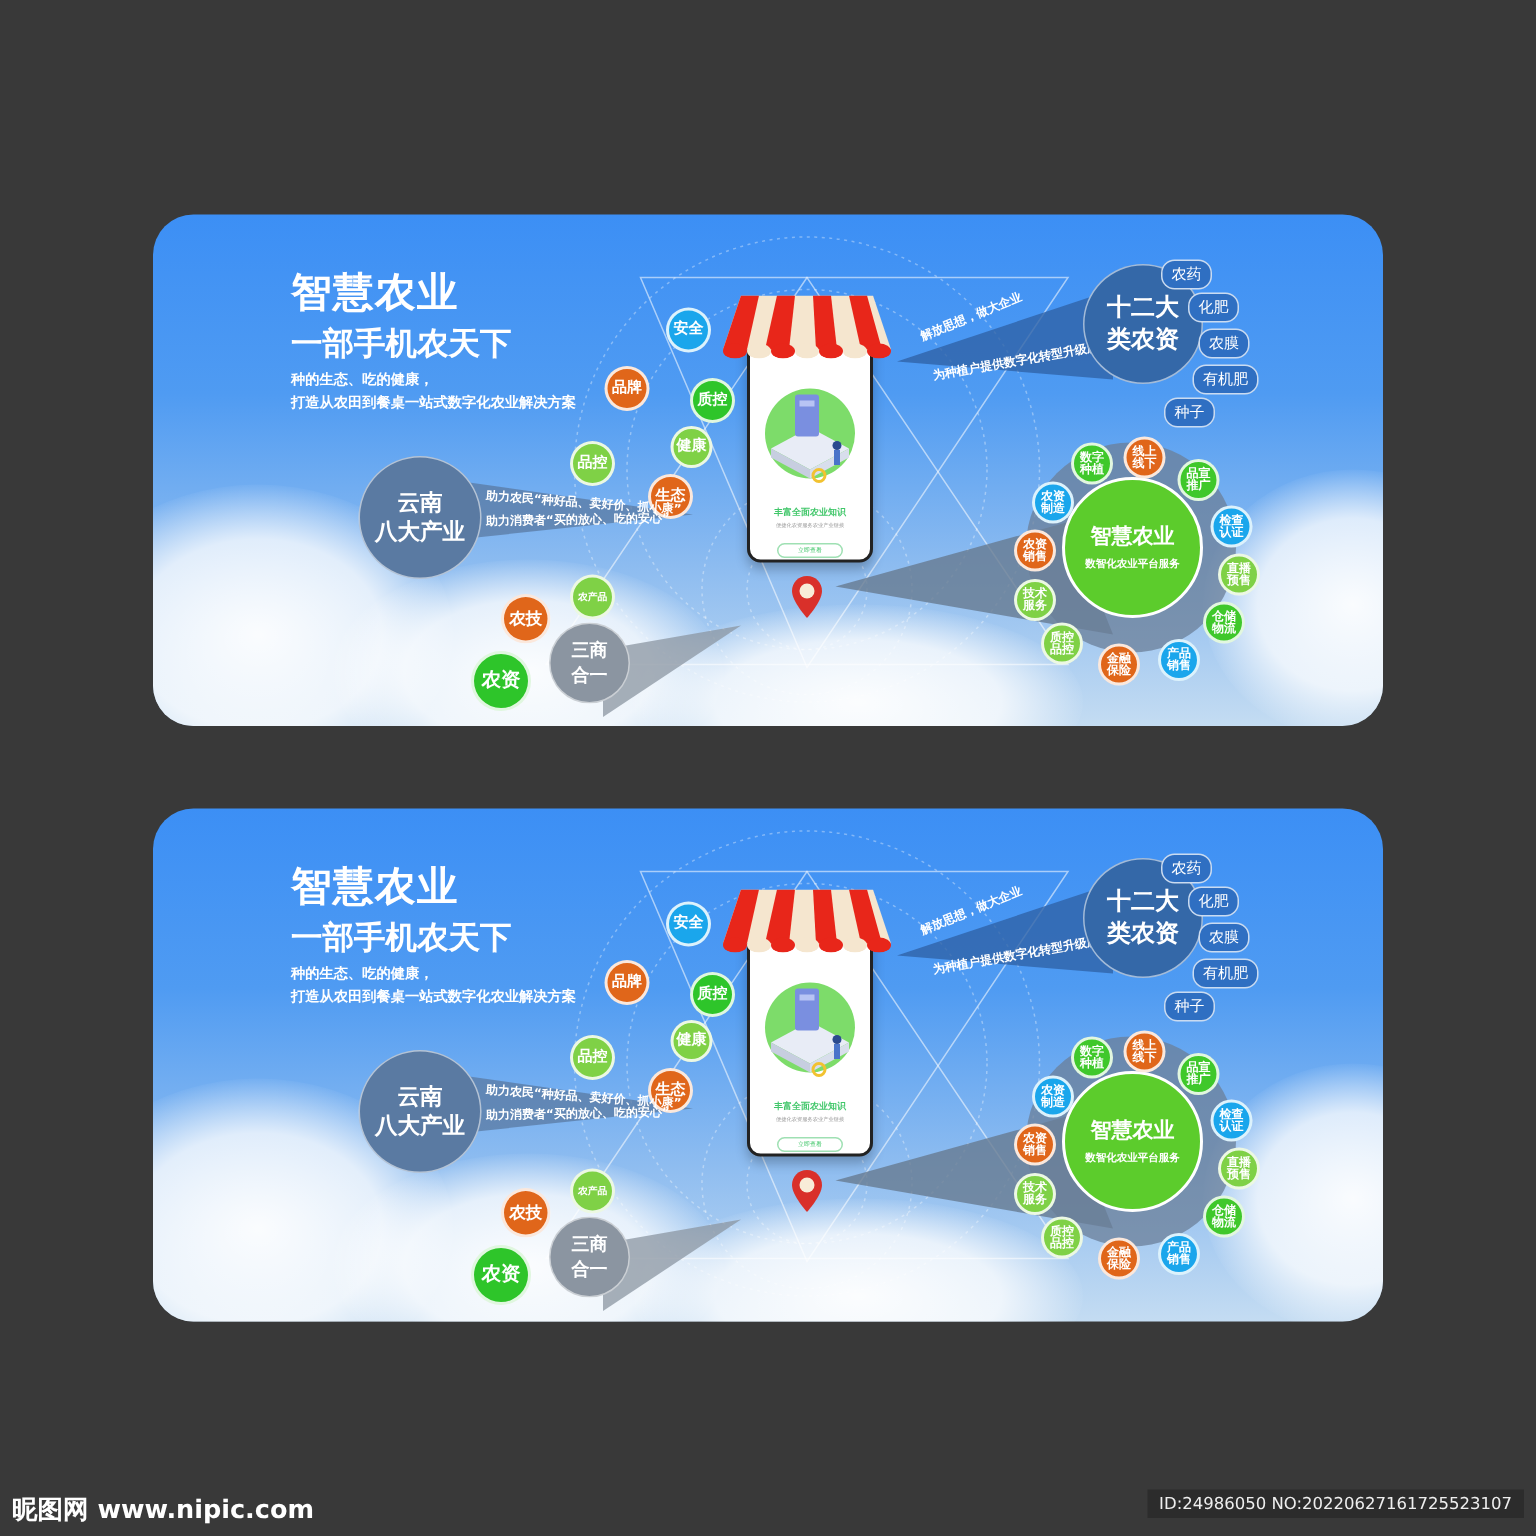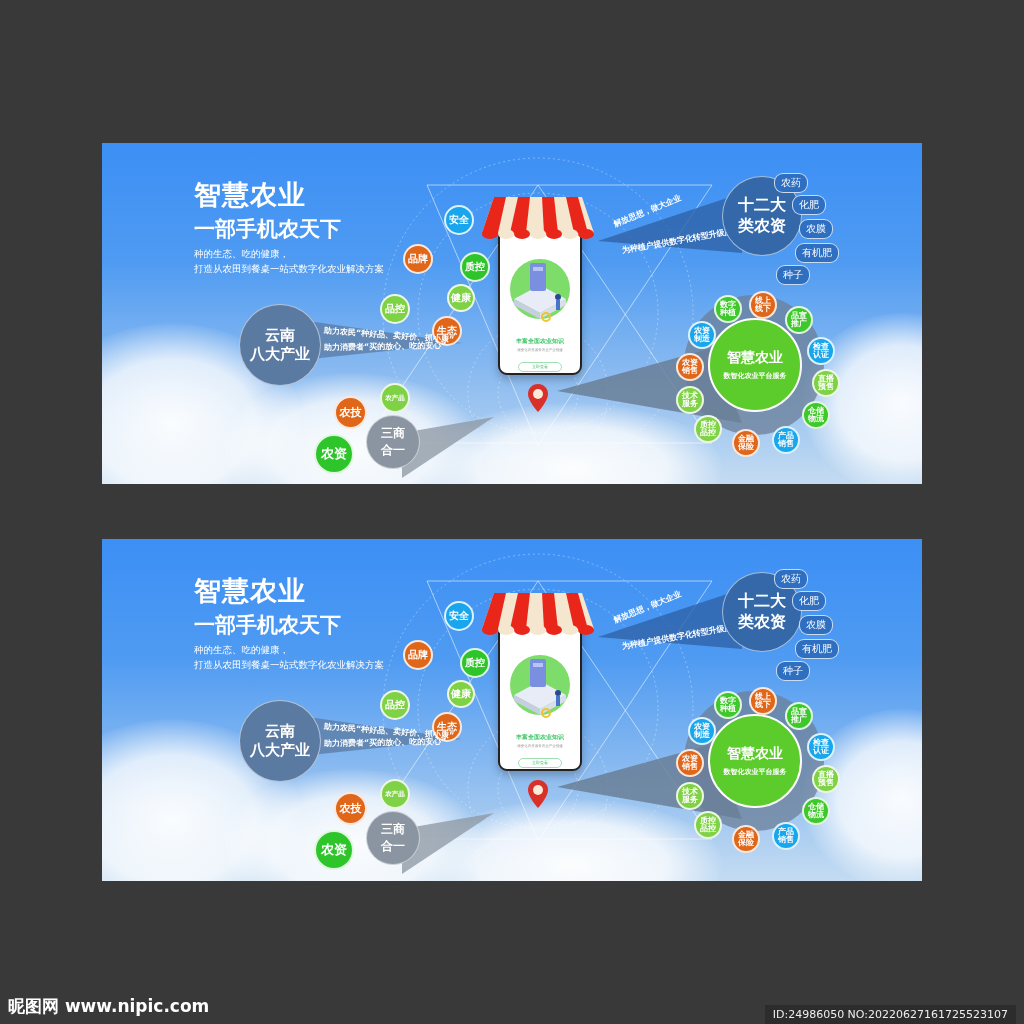--- a/index.html
+++ b/index.html
@@ -1,37 +1,37 @@
 <!DOCTYPE html>
 <html><head>
 <meta charset="utf-8">
 <style>
   html,body{margin:0;padding:0;}
   body{width:1024px;height:1024px;background:#393939;position:relative;overflow:hidden;font-family:"DejaVu Sans","Liberation Sans",sans-serif;}
   .panel{position:absolute;left:102px;width:820px;height:342px;overflow:hidden;
-    background:linear-gradient(180deg,#3c8ff5 0%,#4f9bf2 35%,#8fbdf0 70%,#c4dcf2 100%);}
+    background:linear-gradient(180deg,#3c8ff5 0%,#4f9bf2 35%,#8fbdf0 70%,#c4dcf2 100%);border-radius:27px;}
   .panel.p1{top:143px;height:341px;}
   .panel.p2{top:539px;}
   .cloud{position:absolute;border-radius:50%;background:radial-gradient(ellipse at center,rgba(255,255,255,.95) 0%,rgba(255,255,255,.75) 45%,rgba(255,255,255,0) 72%);}
   .lines{position:absolute;left:0;top:0;width:820px;height:342px;}
   .title{position:absolute;left:92px;top:34px;color:#fff;font-weight:bold;font-size:27px;letter-spacing:1px;white-space:nowrap;}
   .subtitle{position:absolute;left:92px;top:72px;color:#fff;font-weight:bold;font-size:21px;white-space:nowrap;}
-  .desc{position:absolute;left:92px;top:103px;color:#fff;font-weight:normal;font-size:9.5px;line-height:15px;white-space:nowrap;}
+  .desc{position:absolute;left:92px;top:103px;color:#fff;font-weight:bold;font-size:9.5px;line-height:15px;white-space:nowrap;}
   .dot{position:absolute;border-radius:50%;color:#fff;font-weight:bold;display:flex;align-items:center;justify-content:center;text-align:center;border:2px solid rgba(255,255,255,.85);box-sizing:border-box;line-height:1.05;}
   .big{position:absolute;border-radius:50%;display:flex;flex-direction:column;align-items:center;justify-content:center;text-align:center;color:#fff;font-weight:bold;border:1.5px solid rgba(255,255,255,.55);box-sizing:border-box;}
   .pill{position:absolute;background:#2f6fc2;color:#fff;font-weight:normal;font-size:10px;border-radius:9px;padding:2px 6px;border:1.5px solid rgba(255,255,255,.75);white-space:nowrap;}
   .beam-text{position:absolute;color:#fff;font-weight:bold;font-size:8px;white-space:nowrap;transform-origin:left center;}
   .phone{position:absolute;left:396px;top:76px;width:80px;height:152px;background:#fff;border:2.5px solid #222;border-radius:9px;box-shadow:0 4px 8px rgba(0,0,0,.25);overflow:hidden;}
   .awning{position:absolute;left:380px;top:54px;width:112px;height:42px;}
   .pin{position:absolute;left:426px;top:241px;width:20px;height:28px;}
   .phone-head{position:absolute;left:0;right:0;top:116px;text-align:center;color:#41c76a;font-size:6px;font-weight:bold;}
   .phone-sub{position:absolute;left:0;right:0;top:127px;text-align:center;color:#999;font-size:3.5px;}
   .phone-btn{position:absolute;left:18px;right:18px;top:141px;height:8px;border:1px solid #9fe0b3;border-radius:5px;color:#41c76a;font-size:4px;text-align:center;line-height:8px;}
   .watermark-left{position:absolute;left:8px;top:995px;color:#fff;font-weight:bold;font-size:17px;white-space:nowrap;}
-  .watermark-right{position:absolute;right:8px;top:993px;background:#2c2c2c;color:#eee;font-size:11px;padding:3px 8px;white-space:nowrap;margin-top:12px;}
+  .watermark-right{position:absolute;right:8px;top:993px;background:#2c2c2c;color:#eee;font-size:11px;padding:3px 8px;white-space:nowrap;}
 </style>
 </head>
 <body>
 
 <div class="panel p1">
   <div class="cloud" style="left:-60px;top:180px;width:260px;height:200px;"></div>
   <div class="cloud" style="left:120px;top:230px;width:260px;height:150px;"></div>
   <div class="cloud" style="left:320px;top:260px;width:300px;height:130px;"></div>
   <div class="cloud" style="left:700px;top:170px;width:200px;height:180px;"></div>
 

